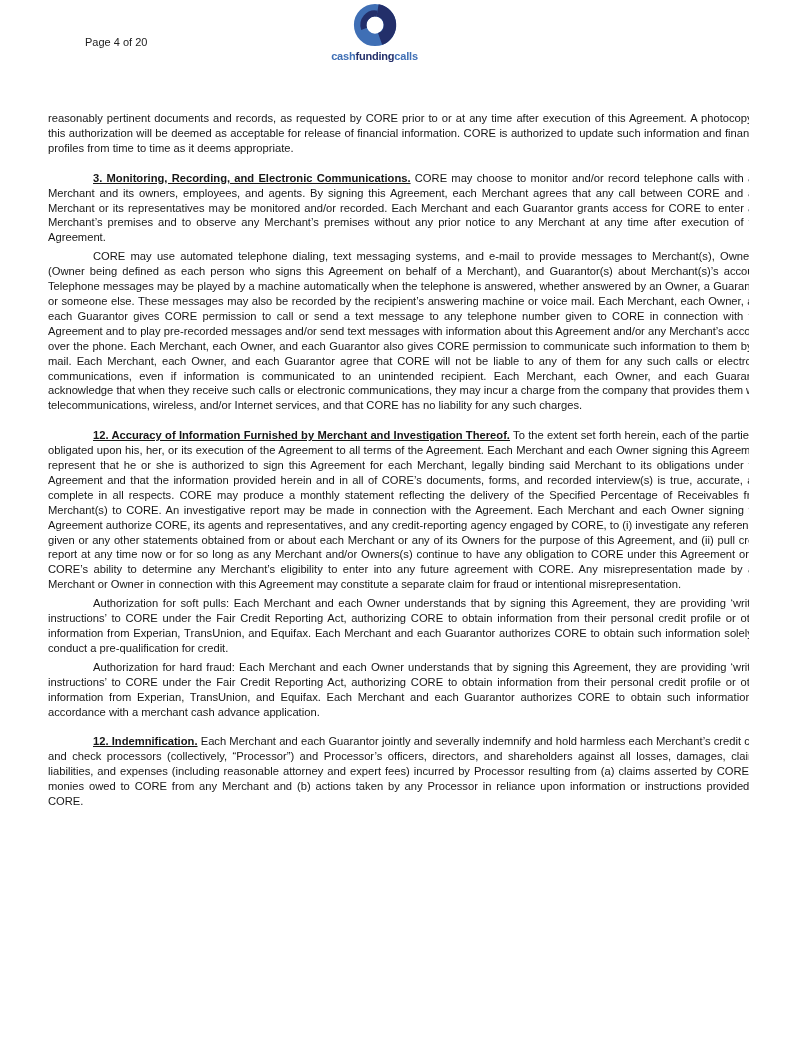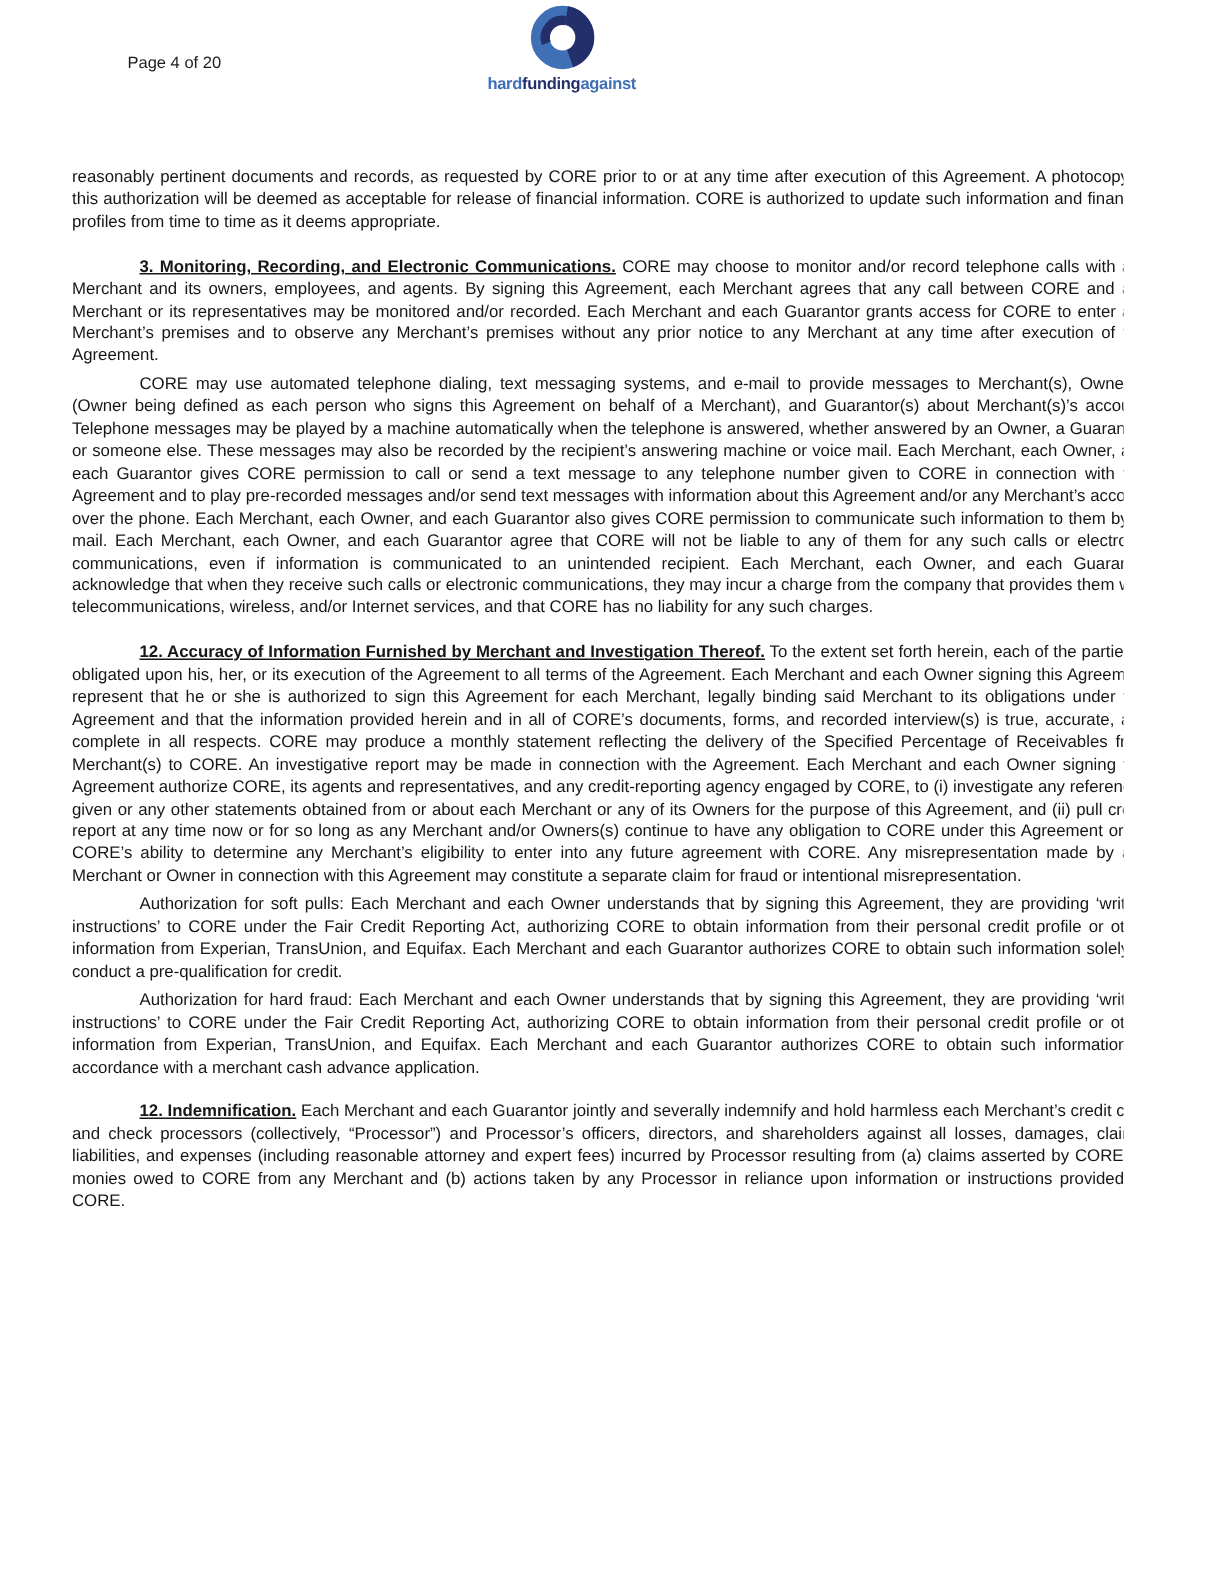--- a/index.html
+++ b/index.html
@@ -72,21 +72,21 @@
 <div class="page">
 
   <div class="page-number">Page 4 of 20</div>
 
   <div class="logo">
     <svg viewBox="0 0 48 48" aria-hidden="true">
       <circle cx="24" cy="24" r="15.5" fill="none" stroke="#3f6fb5" stroke-width="13"></circle>
       <path d="M 26.7 8.7 A 15.5 15.5 0 0 1 29.3 38.6" fill="none" stroke="#232f6a" stroke-width="13"></path>
       <path d="M 12.7 28.1 A 12 12 0 0 1 26.1 12.2" fill="none" stroke="#232f6a" stroke-width="6.5"></path>
     </svg>
-    <div class="wordmark"><span class="wm-light">hard</span><span class="wm-dark">funding</span><span class="wm-light">against</span></div>
+    <div class="wordmark"><span class="wm-light">cash</span><span class="wm-dark">funding</span><span class="wm-light">calls</span></div>
   </div>
 
   <div class="content">
 
     <p class="para">reasonably pertinent documents and records, as requested by CORE prior to or at any time after execution of this Agreement. A photocopy of this authorization will be deemed as acceptable for release of financial information. CORE is authorized to update such information and financial profiles from time to time as it deems appropriate.</p>
 
     <p class="para gap indent"><span class="hd">3. Monitoring, Recording, and Electronic Communications.</span>
       <span>CORE may choose to monitor and/or record telephone calls with any Merchant and its owners, employees, and agents. By signing this Agreement, each Merchant agrees that any call between CORE and any Merchant or its representatives may be monitored and/or recorded. Each Merchant and each Guarantor grants access for CORE to enter any Merchant’s premises and to observe any Merchant’s premises without any prior notice to any Merchant at any time after execution of this Agreement.</span></p>
 
     <p class="para indent">CORE may use automated telephone dialing, text messaging systems, and e-mail to provide messages to Merchant(s), Owner(s) (Owner being defined as each person who signs this Agreement on behalf of a Merchant), and Guarantor(s) about Merchant(s)’s account. Telephone messages may be played by a machine automatically when the telephone is answered, whether answered by an Owner, a Guarantor, or someone else. These messages may also be recorded by the recipient’s answering machine or voice mail. Each Merchant, each Owner, and each Guarantor gives CORE permission to call or send a text message to any telephone number given to CORE in connection with this Agreement and to play pre-recorded messages and/or send text messages with information about this Agreement and/or any Merchant’s account over the phone. Each Merchant, each Owner, and each Guarantor also gives CORE permission to communicate such information to them by e-mail. Each Merchant, each Owner, and each Guarantor agree that CORE will not be liable to any of them for any such calls or electronic communications, even if information is communicated to an unintended recipient. Each Merchant, each Owner, and each Guarantor acknowledge that when they receive such calls or electronic communications, they may incur a charge from the company that provides them with telecommunications, wireless, and/or Internet services, and that CORE has no liability for any such charges.</p>

